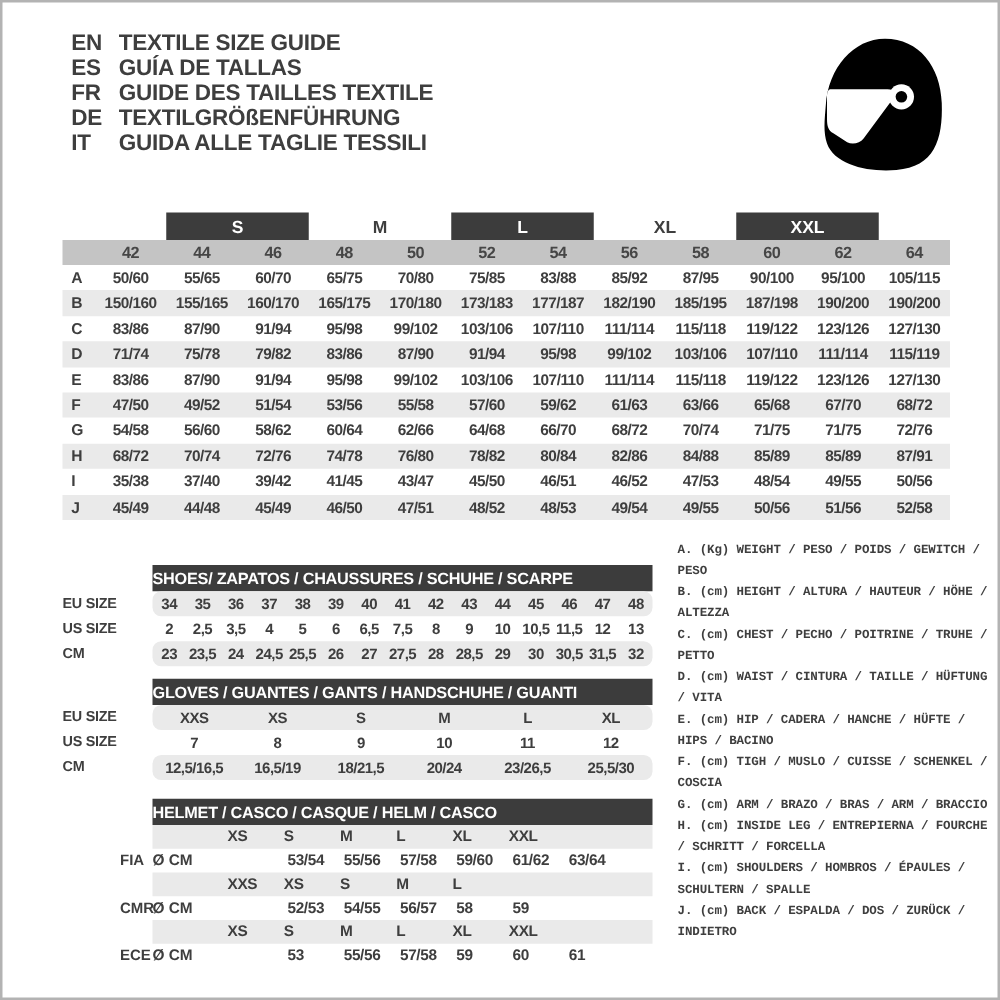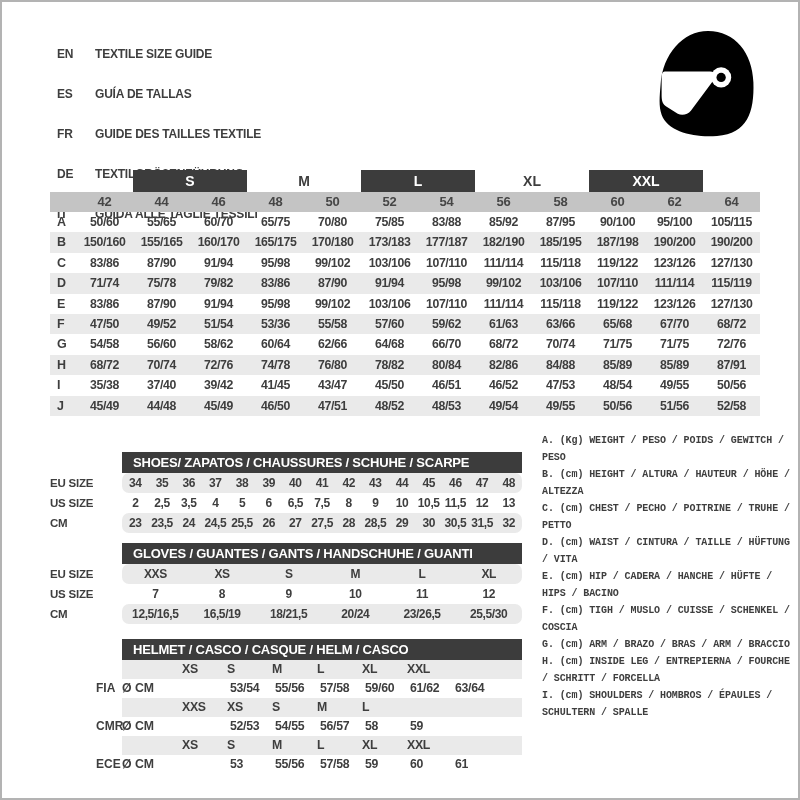--- a/index.html
+++ b/index.html
@@ -5,21 +5,21 @@
   * { margin:0; padding:0; box-sizing:border-box; }
   html,body { background:#fff; }
   .page {
     position:relative; width:800px; height:800px; background:#fff;
     border:2px solid #b3b3b3; overflow:hidden;
     font-family:"Liberation Sans","DejaVu Sans",sans-serif;
     color:#3e3e3e; font-weight:bold;
   }
   
   .lang-block { position:absolute; left:55px; top:22px; }
-  .lang-row { display:flex; line-height:20px; font-size:12px; letter-spacing:-0.2px;margin-top:20px; }
+  .lang-row { display:flex; line-height:20px; font-size:18px; letter-spacing:-0.2px; }
   .lang-code { width:38px; }
   
   .helmet-wrap { position:absolute; left:648px; top:24px; width:112px; height:116px; }
   
   .main-table { position:absolute; left:48px; top:168px; width:710px; }
   .lrow { display:flex; height:22px; align-items:stretch; }
   .lg { text-align:center; font-size:14px; line-height:22px; letter-spacing:0; }
   .sp1 { width:83px; } .sp2 { width:57px; }
   .grp { width:114px; }
   .grp.dark { background:#3c3c3c; color:#fff; }
@@ -27,21 +27,21 @@
   .nspacer { width:26px; }
   .ncells { display:flex; flex:1; }
   .ncell { flex:1; text-align:center; line-height:20px; font-size:13px; color:#464646; letter-spacing:-0.3px; }
   .trow { display:flex; height:20.4px; }
   .trow:nth-child(even) { background:#eaeaea; }
   .tlabel { width:26px; padding-left:7px; line-height:20.4px; font-size:12.5px; }
   .tcells { display:flex; flex:1; }
   .tcell { flex:1; text-align:center; line-height:20.4px; font-size:12.3px; letter-spacing:-0.4px; white-space:nowrap; }
   
   .sub { position:absolute; left:120px; width:400px; }
-  .bar { height:21px; background:#3c3c3c; color:#fff; font-size:13px; line-height:21px; padding-left:11px; letter-spacing:-0.2px; white-space:nowrap; }
+  .bar { height:21px; background:#3c3c3c; color:#fff; font-size:13px; line-height:21px; padding-left:0; letter-spacing:-0.2px; white-space:nowrap; }
   .srow { position:relative; display:flex; height:20px; }
   .srow:nth-child(odd) .svals { background:#eaeaea; }
   .slabel { position:absolute; left:-72px; width:70px; line-height:20px; font-size:11.5px; letter-spacing:-0.2px; }
   .svals { display:flex; width:400px;border-radius:7px; }
   .scell { flex:1; text-align:center; line-height:20px; font-size:12px; letter-spacing:-0.4px; white-space:nowrap; }
   
   .hgroup { position:relative; }
   .hlabel { position:absolute; left:-72px; top:19px; width:70px; line-height:19px; font-size:12px;margin-left:46px; }
   .hsizes { display:flex; height:19px; background:#eaeaea; padding-left:60px; }
   .hvals { display:flex; height:19px;gap:48px; }
@@ -209,21 +209,21 @@
             <div class="tcell">127/130</div>
           </div>
       </div>
         <div class="trow">
         <div class="tlabel">F</div>
         <div class="tcells">
 
         <div class="tcell">47/50</div>
             <div class="tcell">49/52</div>
             <div class="tcell">51/54</div>
-            <div class="tcell">53/36</div>
+            <div class="tcell">53/56</div>
             <div class="tcell">55/58</div>
             <div class="tcell">57/60</div>
             <div class="tcell">59/62</div>
             <div class="tcell">61/63</div>
             <div class="tcell">63/66</div>
             <div class="tcell">65/68</div>
             <div class="tcell">67/70</div>
             <div class="tcell">68/72</div>
           </div>
       </div>
@@ -498,15 +498,16 @@
 
   <div class="legend-line">A. (Kg) WEIGHT / PESO / POIDS / GEWITCH / PESO</div>
       <div class="legend-line">B. (cm) HEIGHT / ALTURA / HAUTEUR / HÖHE / ALTEZZA</div>
       <div class="legend-line">C. (cm) CHEST / PECHO / POITRINE / TRUHE / PETTO</div>
       <div class="legend-line">D. (cm) WAIST / CINTURA / TAILLE / HÜFTUNG / VITA</div>
       <div class="legend-line">E. (cm) HIP / CADERA / HANCHE / HÜFTE / HIPS /  BACINO</div>
       <div class="legend-line">F. (cm) TIGH / MUSLO / CUISSE / SCHENKEL / COSCIA</div>
       <div class="legend-line">G. (cm) ARM  / BRAZO / BRAS / ARM / BRACCIO</div>
       <div class="legend-line">H. (cm) INSIDE LEG / ENTREPIERNA / FOURCHE / SCHRITT / FORCELLA</div>
       <div class="legend-line">I.  (cm) SHOULDERS / HOMBROS / ÉPAULES / SCHULTERN / SPALLE</div>
+      <div class="legend-line">J. (cm) BACK / ESPALDA / DOS / ZURÜCK / INDIETRO</div>
     </div>
 
 </div>
 
 </body></html>

